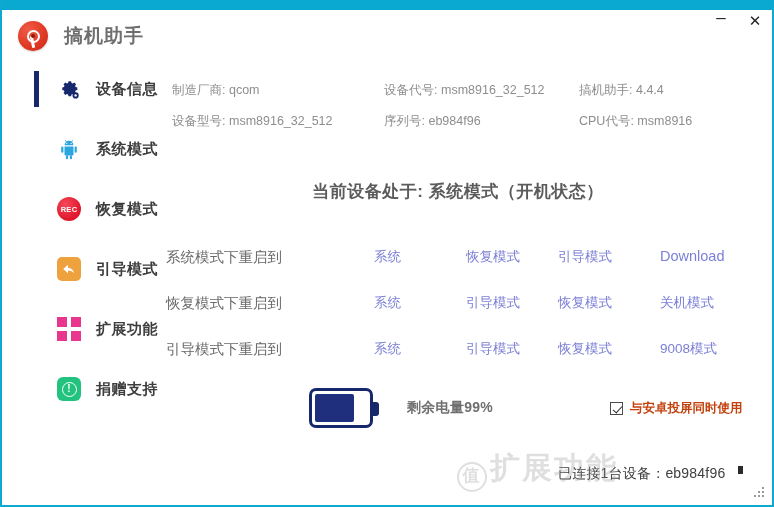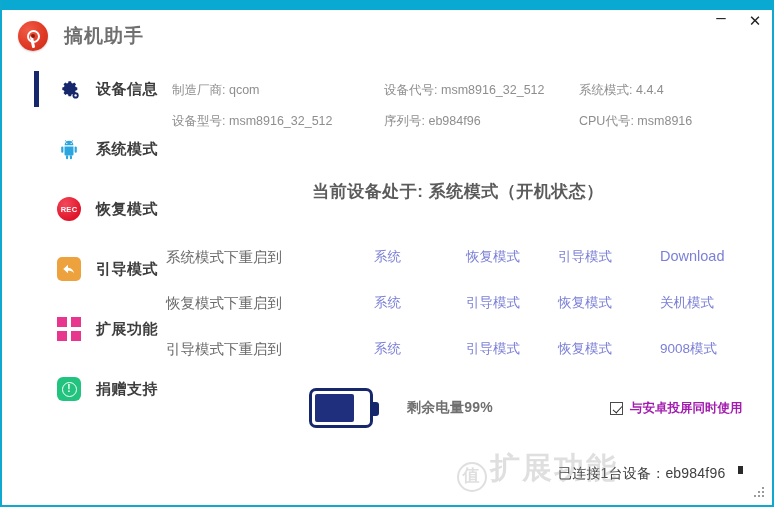--- a/index.html
+++ b/index.html
@@ -352,21 +352,21 @@
     width: 4px;
     height: 8px;
     border: solid #2b2b2b;
     border-width: 0 1.6px 1.6px 0;
     transform: rotate(42deg);
   }
   .cbox-label {
     margin-left: 7px;
     font-size: 12.5px;
     font-weight: 700;
-    color: #a21caf;
+    color: #c2410c;
     white-space: nowrap;
   }
 
   
   .footer {
     position: absolute;
     left: 0;
     top: 393px;
     width: 632px;
     height: 52px;
@@ -531,21 +531,21 @@
       <div class="info-row">
         <div class="info-cell c1">
           <span class="k">制造厂商:</span>
           <span class="v">qcom</span>
         </div>
         <div class="info-cell c2">
           <span class="k">设备代号:</span>
           <span class="v">msm8916_32_512</span>
         </div>
         <div class="info-cell c3">
-          <span class="k">系统模式:</span>
+          <span class="k">搞机助手:</span>
           <span class="v">4.4.4</span>
         </div>
       </div>
       <div class="info-row">
         <div class="info-cell c1">
           <span class="k">设备型号:</span>
           <span class="v">msm8916_32_512</span>
         </div>
         <div class="info-cell c2">
           <span class="k">序列号:</span>

